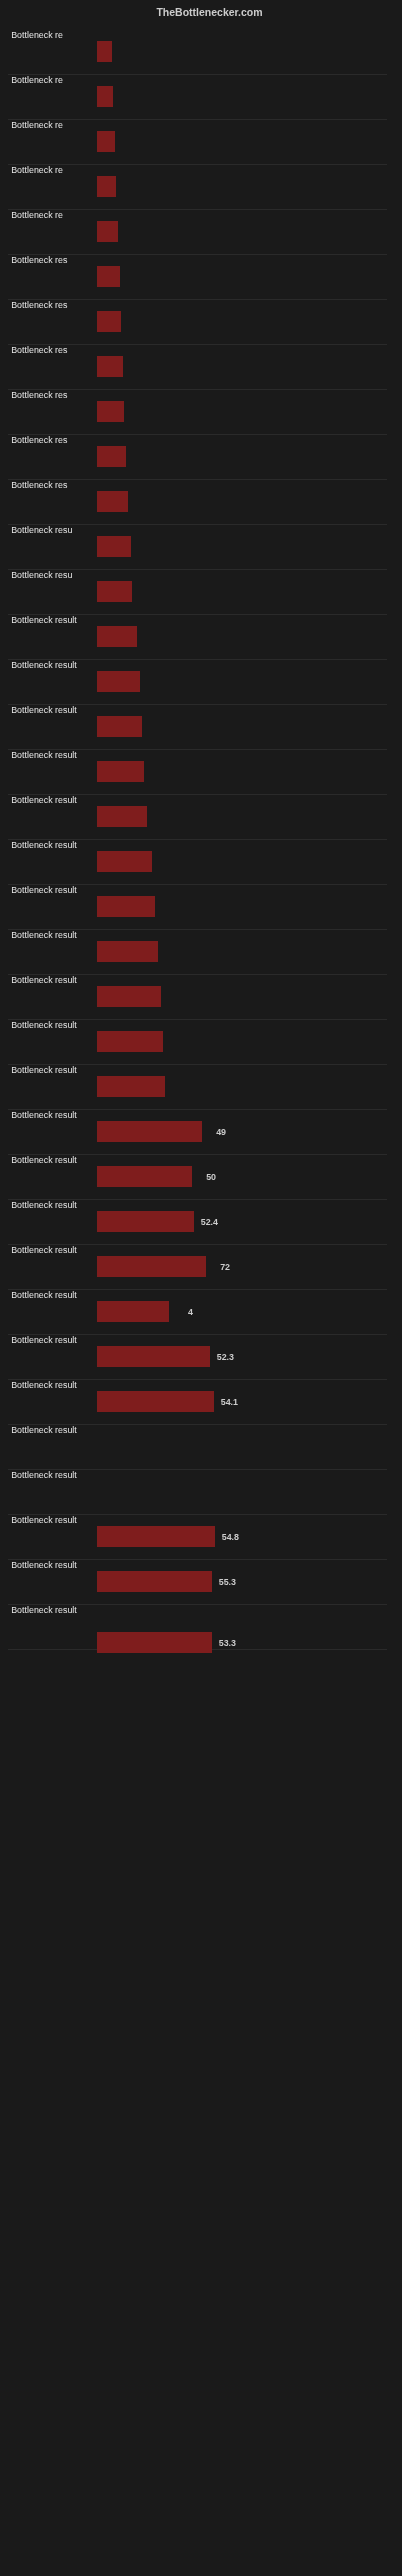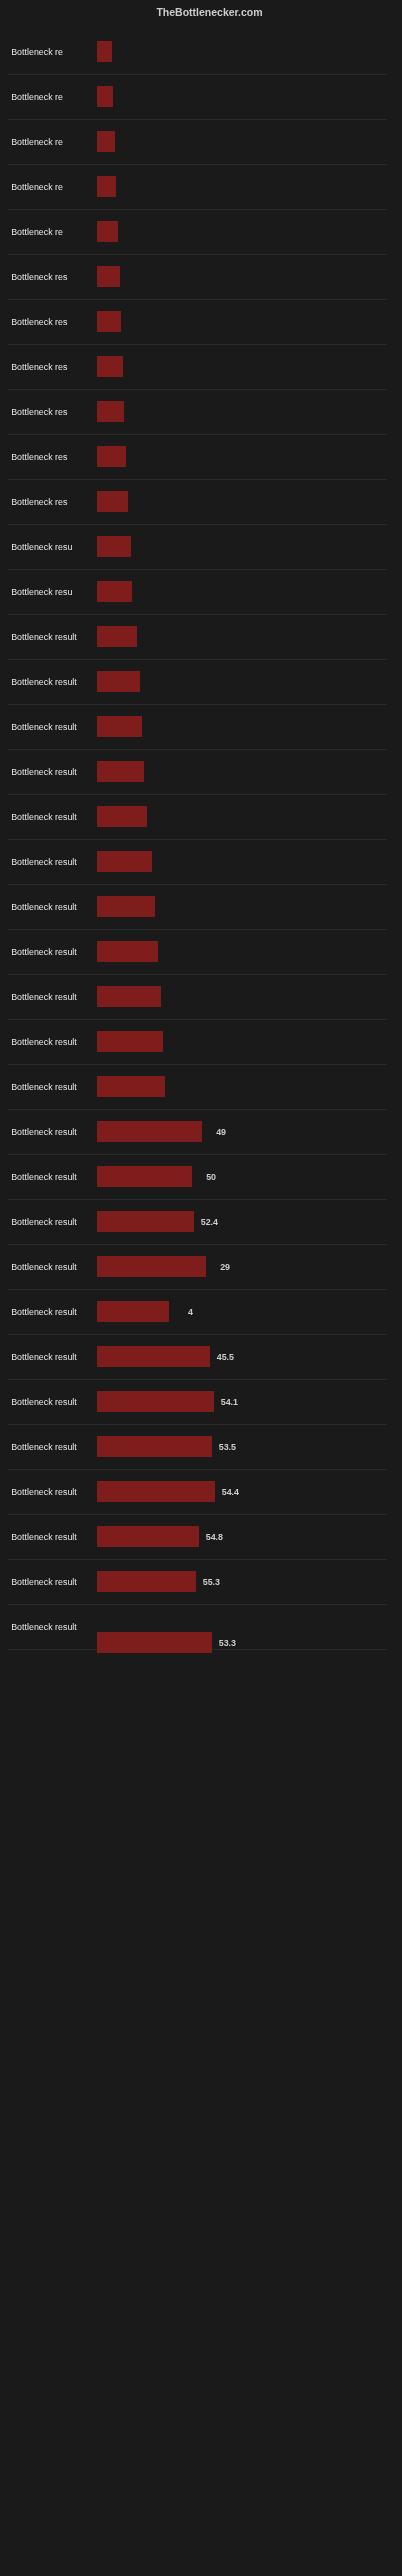--- a/index.html
+++ b/index.html
@@ -19,21 +19,20 @@
       margin-left: 16px;
     }
     .chart-container {
       padding: 8px 16px 8px 8px;
       display: flex;
       flex-direction: column;
       gap: 0px;
     }
     .bar-row {
       display: flex;
-      align-items: center;
       height: 45px;
       border-bottom: 0.8px solid #2a2a2a;
       position: relative;
     }
     .bar-label {
       color: #e8e8e8;
       font-size: 8.9px;
       white-space: nowrap;
       min-width: 89px;
       padding-left: 3.2px;
@@ -237,76 +236,66 @@
       <div class="bar-wrap">
         <div class="bar" style="width: 97px;">
           <span class="bar-value">52.4</span>
         </div>
       </div>
     </div>
     <div class="bar-row">
       <div class="bar-label">Bottleneck result</div>
       <div class="bar-wrap">
         <div class="bar" style="width: 109px;">
-          <span class="bar-value">29</span>
+          <span class="bar-value">72</span>
         </div>
       </div>
     </div>
     <div class="bar-row">
       <div class="bar-label">Bottleneck result</div>
       <div class="bar-wrap">
         <div class="bar" style="width: 72px;">
           <span class="bar-value">4</span>
         </div>
       </div>
     </div>
     <div class="bar-row">
       <div class="bar-label">Bottleneck result</div>
       <div class="bar-wrap">
         <div class="bar" style="width: 113px;">
-          <span class="bar-value">45.5</span>
+          <span class="bar-value">52.3</span>
         </div>
       </div>
     </div>
     <div class="bar-row">
       <div class="bar-label">Bottleneck result</div>
       <div class="bar-wrap">
         <div class="bar" style="width: 117px;">
           <span class="bar-value">54.1</span>
         </div>
       </div>
     </div>
     <div class="bar-row">
       <div class="bar-label">Bottleneck result</div>
+    </div>
+    <div class="bar-row">
+      <div class="bar-label">Bottleneck result</div>
+    </div>
+    <div class="bar-row">
+      <div class="bar-label">Bottleneck result</div>
+      <div class="bar-wrap">
+        <div class="bar" style="width: 118px;">
+          <span class="bar-value">54.8</span>
+        </div>
+      </div>
+    </div>
+    <div class="bar-row">
+      <div class="bar-label">Bottleneck result</div>
       <div class="bar-wrap">
         <div class="bar" style="width: 115px;">
-          <span class="bar-value">53.5</span>
-        </div>
-      </div>
-    </div>
-    <div class="bar-row">
-      <div class="bar-label">Bottleneck result</div>
-      <div class="bar-wrap">
-        <div class="bar" style="width: 118px;">
-          <span class="bar-value">54.4</span>
-        </div>
-      </div>
-    </div>
-    <div class="bar-row">
-      <div class="bar-label">Bottleneck result</div>
-      <div class="bar-wrap">
-        <div class="bar" style="width: 102px;">
-          <span class="bar-value">54.8</span>
-        </div>
-      </div>
-    </div>
-    <div class="bar-row">
-      <div class="bar-label">Bottleneck result</div>
-      <div class="bar-wrap">
-        <div class="bar" style="width: 99px;">
           <span class="bar-value">55.3</span>
         </div>
       </div>
     </div>
     <div class="bar-row">
       <div class="bar-label">Bottleneck result</div>
       <div class="bar-wrap">
         <div class="bar" style="width: 115px; margin-top: 32px;">
           <span class="bar-value">53.3</span>
         </div>

